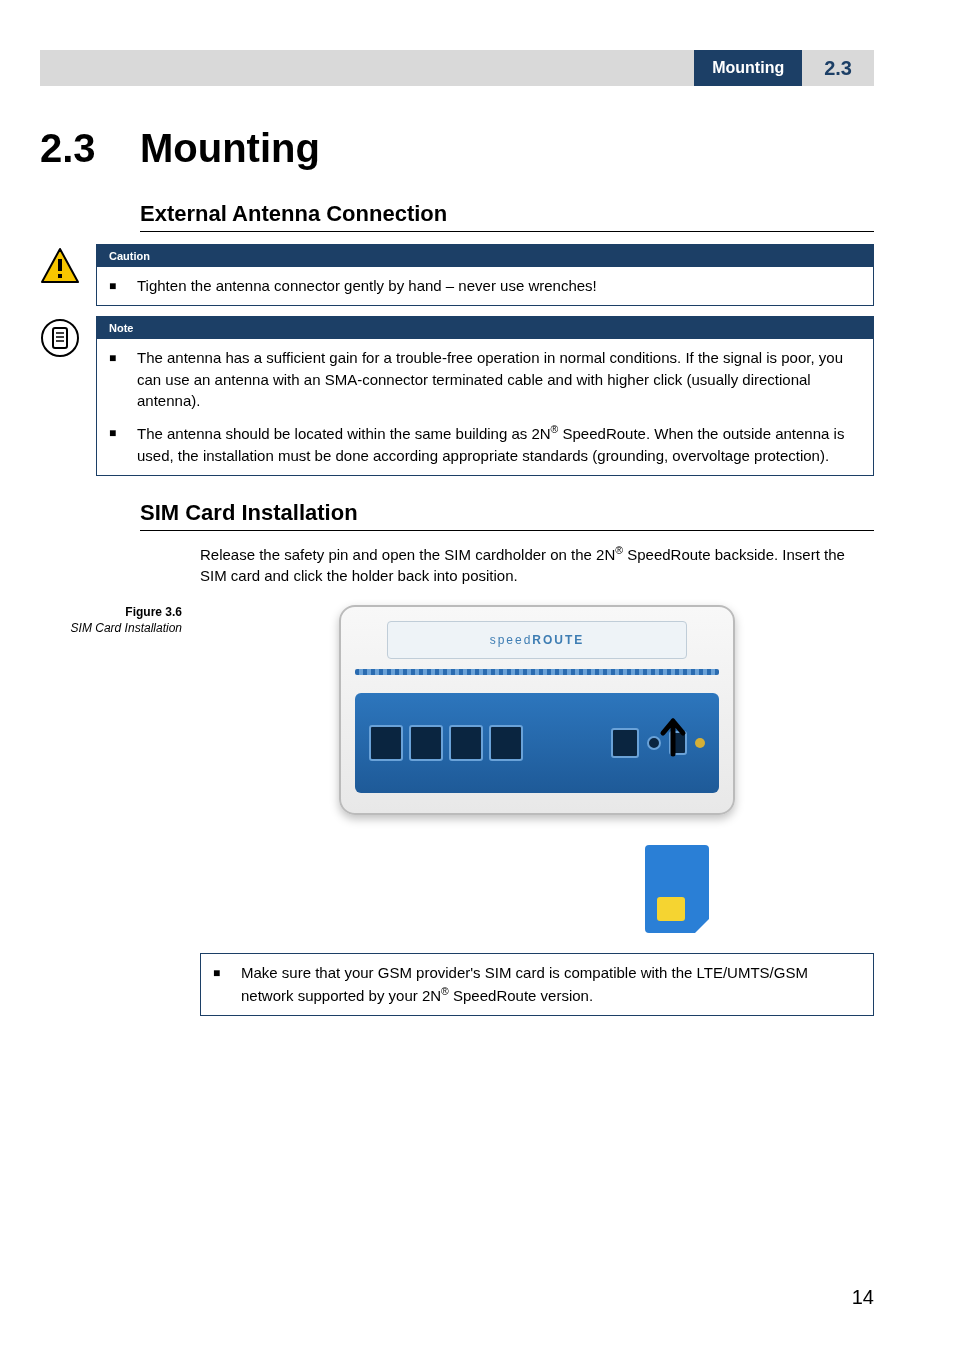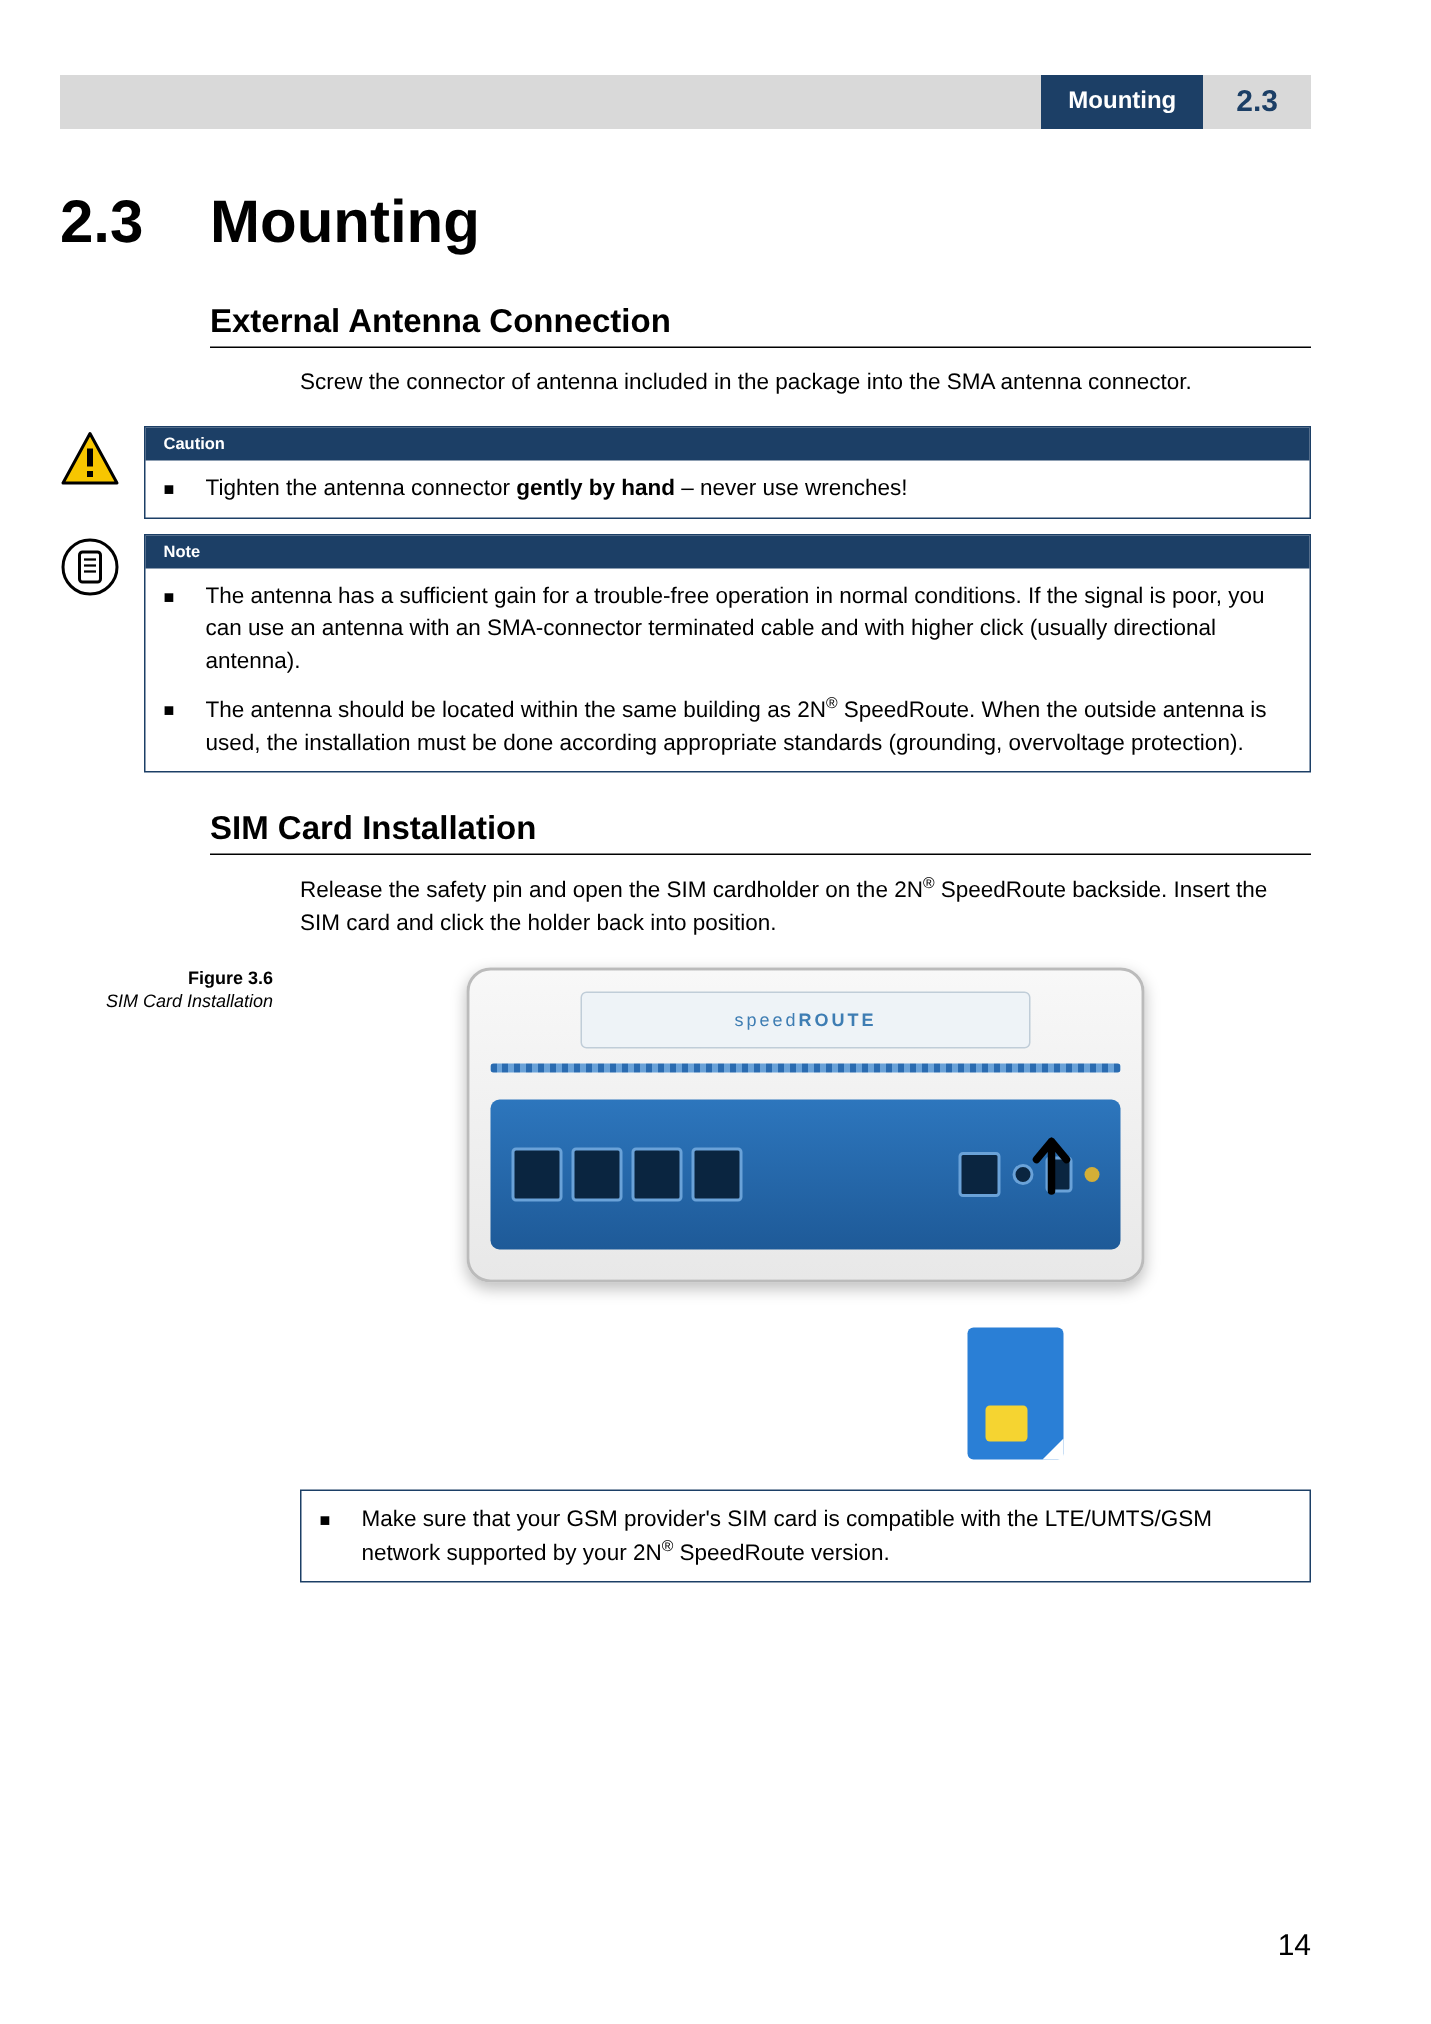--- a/index.html
+++ b/index.html
@@ -18,27 +18,27 @@
   .body-text { font-size: 15px; line-height: 1.45; margin-left: 60px; margin-bottom: 18px; }
   .callout-row { display: flex; align-items: flex-start; margin-bottom: 10px; }
   .callout-icon { width: 44px; flex-shrink: 0; margin-right: 12px; margin-top: 2px; }
   .callout-box { flex: 1; border: 1px solid #1c3f66; }
   .callout-header { background: #1c3f66; color: #fff; font-weight: bold; font-size: 11px; padding: 5px 12px; }
   .callout-body { padding: 8px 12px 8px 12px; font-size: 15px; }
   .bullet-item { display: flex; margin-bottom: 10px; line-height: 1.45; }
   .bullet-item:last-child { margin-bottom: 0; }
   .bullet-sq { width: 28px; flex-shrink: 0; font-size: 12px; padding-top: 3px; }
   .bullet-text { flex: 1; }
-  .bold { font-weight: bold; }
+  .bold { font-weight: normal; }
   .figure-row { display: flex; margin-left: -0px; margin-bottom: 20px; margin-top: 10px; }
   .figure-caption { width: 160px; text-align: right; font-size: 12px; line-height: 1.3; padding-right: 18px; flex-shrink: 0; }
   .figure-caption .fig-label { font-weight: bold; }
   .figure-caption .fig-title { font-style: italic; }
   .figure-image { flex: 1; display: flex; flex-direction: column; align-items: center; }
-  .device { width: 452px; height: 210px; background: linear-gradient(#f8f8f8,#e8e8e8); border: 2px solid #bbb; border-radius: 16px; position: relative; box-shadow: 0 4px 10px rgba(0,0,0,0.25); }
+  .device { width: 396px; height: 210px; background: linear-gradient(#f8f8f8,#e8e8e8); border: 2px solid #bbb; border-radius: 16px; position: relative; box-shadow: 0 4px 10px rgba(0,0,0,0.25); }
   .device-top { position: absolute; top: 14px; left: 50%; transform: translateX(-50%); width: 300px; height: 38px; background: #eef3f7; border: 1px solid #c0cdd8; border-radius: 4px; display: flex; align-items: center; justify-content: center; }
   .device-top-label { color: #3e7db3; font-size: 12px; letter-spacing: 2px; }
   .device-strip { position: absolute; top: 62px; left: 14px; right: 14px; height: 6px; background: repeating-linear-gradient(90deg,#2a6bb0 0 4px,#6aa2d8 4px 8px); border-radius: 2px; }
   .device-front { position: absolute; bottom: 20px; left: 14px; right: 14px; height: 100px; background: linear-gradient(#2d76bd,#1e5a98); border-radius: 6px; display: flex; align-items: center; padding: 0 14px; gap: 8px; }
   .port { width: 34px; height: 36px; background: #0a2540; border: 2px solid #6aa2d8; border-radius: 3px; }
   .port.small { width: 28px; height: 30px; }
   .port.power { width: 14px; height: 14px; border-radius: 50%; background: #0a2540; border: 2px solid #6aa2d8; }
   .port-group { display: flex; gap: 6px; }
   .spacer { flex: 1; }
   .arrow-indicator { position: absolute; right: 30px; top: 102px; }
@@ -63,21 +63,20 @@
 
   <div class="section-heading">
     <div class="section-num">2.3</div>
     <div class="section-title">Mounting</div>
   </div>
 
   <div class="content">
 
     <div class="subheading">External Antenna Connection</div>
     <div class="underline"></div>
-    <p class="body-text">Screw the connector of antenna included in the package into the SMA antenna connector.</p>
 
   </div>
 
   <div class="callout-row">
     <div class="callout-icon">
       <svg viewBox="0 0 40 40" width="40" height="40">
         <polygon points="20,3 38,36 2,36" fill="#f7c600" stroke="#000" stroke-width="2" stroke-linejoin="round"></polygon>
         <rect x="18" y="13" width="4" height="12" fill="#000"></rect>
         <rect x="18" y="28" width="4" height="4" fill="#000"></rect>
       </svg>

